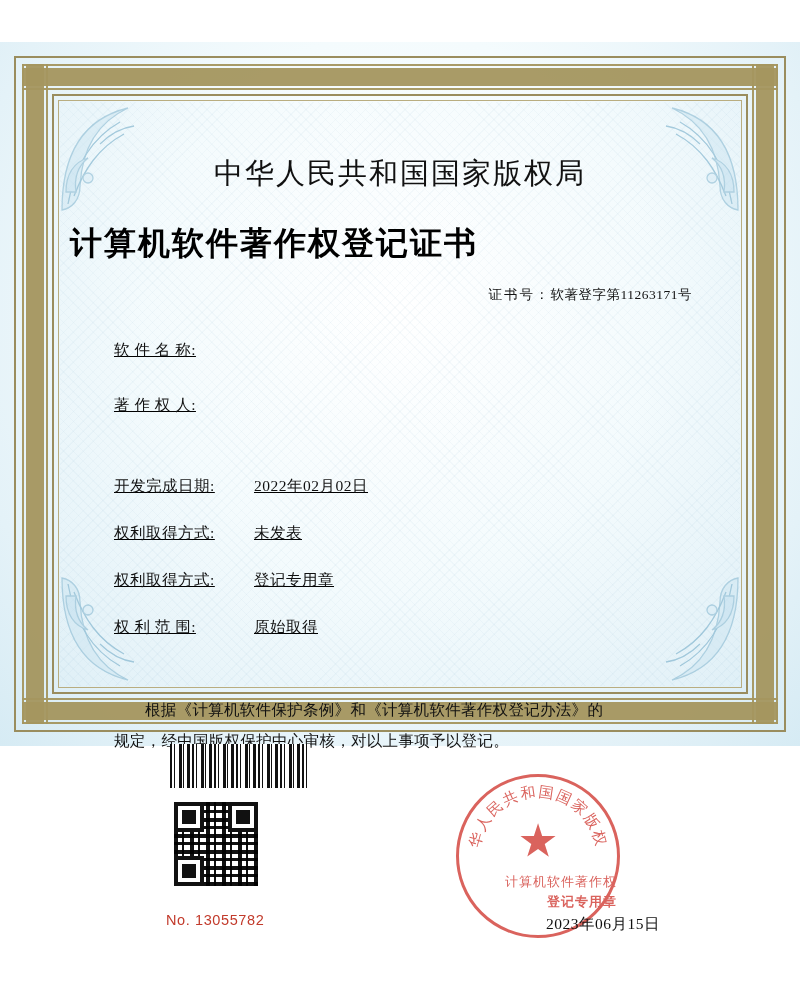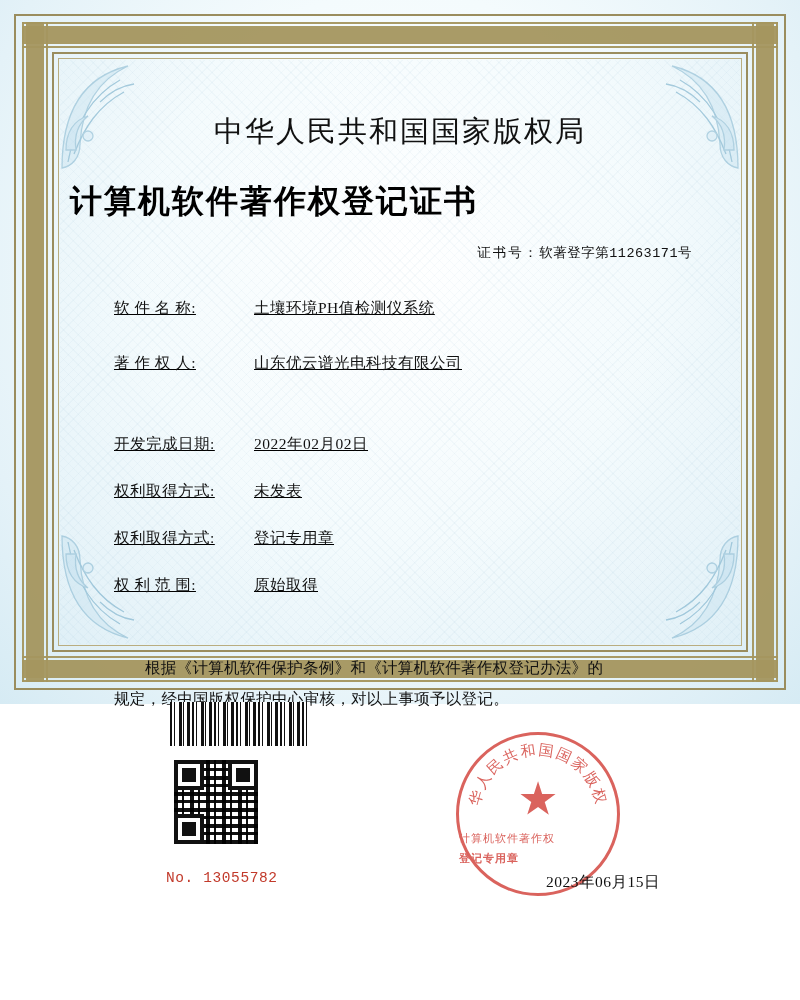--- a/index.html
+++ b/index.html
@@ -15,20 +15,21 @@
   }
 
   
   .certificate {
     position: relative;
     width: 800px;
     height: 704px;
     box-sizing: border-box;
     background:
       radial-gradient(ellipse at 50% 38%, #ffffff 0%, #f4fbfd 45%, #e4f2f8 78%, #d6ebf4 100%);
+    margin-top: 42px;
   }
 
   
   .frame-outer {
     position: absolute;
     left: 14px; top: 14px; right: 14px; bottom: 14px;
     border: 2px solid #9a8d5e;
     box-sizing: border-box;
   }
   
@@ -135,21 +136,20 @@
     margin-top: 28px;
   }
 
   .cert-no {
     margin-top: 20px;
     text-align: right;
     font-size: 13.5px;
     color: #111;
     padding-right: 38px;
     letter-spacing: .5px;
-    font-family: Liberation Mono, monospace;
   }
   .cert-no .label { letter-spacing: 2px; }
 
   .fields {
     margin-top: 22px;
     padding-left: 44px;
     padding-right: 30px;
     text-decoration: underline;
   }
   .field-row {
@@ -245,21 +245,21 @@
   .qr .f-tr { right: 0; top: 0; }
   .qr .f-bl { left: 0; bottom: 0; }
 
   .doc-no {
     position: absolute;
     left: 96px;
     top: 168px;
     font-size: 14.5px;
     color: #c23a2b;
     letter-spacing: .6px;
-    font-family: Liberation Mono, monospace;
+    font-family: Liberation Sans, sans-serif;
   }
 
   .seal {
     position: absolute;
     right: 110px;
     top: 30px;
     width: 158px;
     height: 158px;
     border-radius: 50%;
     border: 3px solid #d2413a;
@@ -273,23 +273,23 @@
     position: absolute;
     left: 50%; top: 44px;
     transform: translateX(-50%);
     color: #d2413a;
     font-size: 40px;
     line-height: 40px;
   }
   .seal .seal-line1, .seal .seal-line2 {
     position: absolute;
     left: 0; right: 0;
-    text-align: left;
+    text-align: right;
     color: #d2413a;
-    font-size: 11px;
+    font-size: 13px;
     letter-spacing: 1px;
     font-family: "Liberation Serif", "DejaVu Serif", serif;
   }
   .seal .seal-line1 { top: 96px; }
   .seal .seal-line2 { top: 116px; font-weight: bold; }
 
   .issue-date {
     position: absolute;
     right: 70px;
     top: 170px;
@@ -372,27 +372,25 @@
 
     <div class="cert-no">
       <span class="label">证书号：</span><span>软著登字第11263171号</span>
     </div>
 
     <div class="fields">
 
       <div class="gap-sm"></div>
       <div class="field-row">
         <div class="field-label">软 件 名 称:</div>
-        <div class="field-value">土壤环境PH值检测仪系统</div>
       </div>
 
       <div class="gap-lg"></div>
       <div class="field-row">
         <div class="field-label">著 作 权 人:</div>
-        <div class="field-value">山东优云谱光电科技有限公司</div>
       </div>
 
       <div class="gap-lg"></div>
       <div class="gap-md"></div>
       <div class="field-row">
         <div class="field-label">开发完成日期:</div>
         <div class="field-value">2022年02月02日</div>
       </div>
 
       <div class="gap-md"></div>

